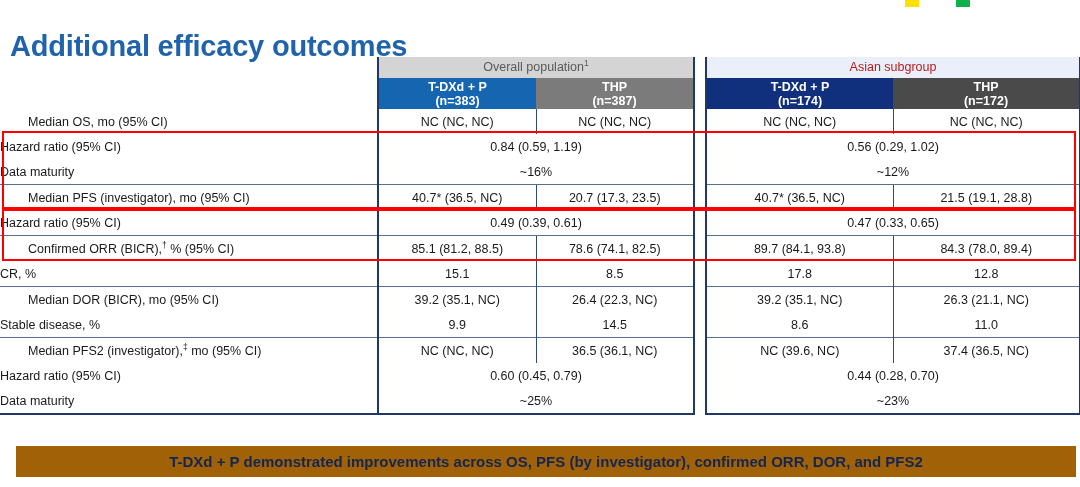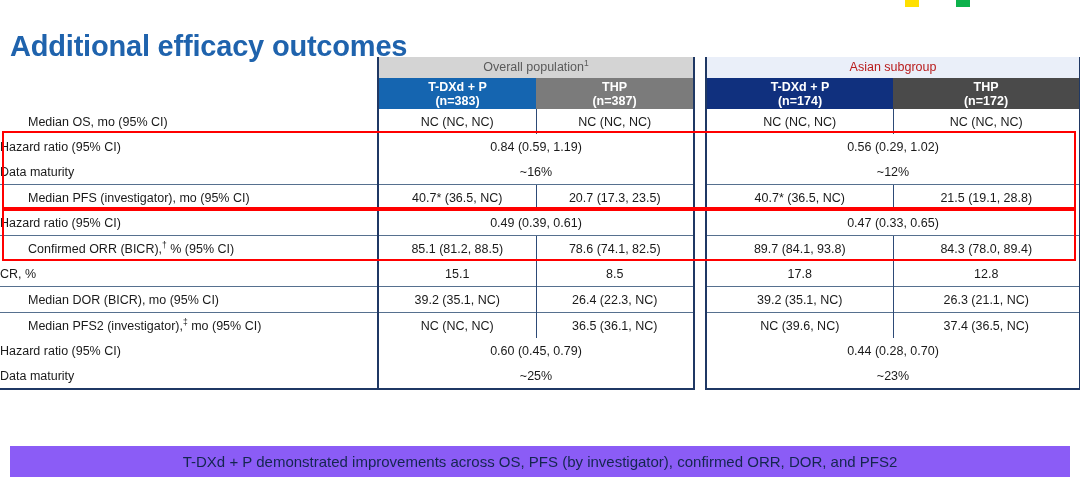--- a/index.html
+++ b/index.html
@@ -146,28 +146,28 @@
     border: 2px solid #ff0000;
     pointer-events: none;
     box-sizing: border-box;
   }
   #redbox-os  { left: 2px;  top: 74px;  width: 1074px; height: 78px; }
   #redbox-pfs { left: 2px;  top: 152px; width: 1074px; height: 52px; }
 
   
   #summary-banner {
     position: absolute;
-    left: 10px;
+    left: 16px;
     top: 446px;
     width: 1060px;
     height: 31px;
-    background: #8b5cf6;
+    background: #a16207;
     color: #14264f;
     font-size: 15px;
-    font-weight: normal;
+    font-weight: bold;
     display: flex;
     align-items: center;
     justify-content: center;
     text-align: center;
   }
 </style>
 </head>
 <body>
 
 <div id="logo-fragment">
@@ -270,20 +270,28 @@
         </tr>
         <tr>
           <td class="lbl main sep-top"><b>Median DOR (BICR)</b>, mo (95% CI)</td>
           <td class="val vl-left sep-top">39.2 (35.1, NC)</td>
           <td class="val vl-thin vl-right sep-top">26.4 (22.3, NC)</td>
           <td class="gapcell"></td>
           <td class="val vl-left sep-top">39.2 (35.1, NC)</td>
           <td class="val vl-thin vl-right sep-top">26.3 (21.1, NC)</td>
         </tr>
         <tr>
+          <td class="lbl sub">Stable disease, %</td>
+          <td class="val vl-left">9.9</td>
+          <td class="val vl-thin vl-right">14.5</td>
+          <td class="gapcell"></td>
+          <td class="val vl-left">8.6</td>
+          <td class="val vl-thin vl-right">11.0</td>
+        </tr>
+        <tr>
           <td class="lbl main sep-top"><b>Median PFS2 (investigator)</b>,<sup>‡</sup> mo (95% CI)</td>
           <td class="val vl-left sep-top">NC (NC, NC)</td>
           <td class="val vl-thin vl-right sep-top">36.5 (36.1, NC)</td>
           <td class="gapcell"></td>
           <td class="val vl-left sep-top">NC (39.6, NC)</td>
           <td class="val vl-thin vl-right sep-top">37.4 (36.5, NC)</td>
         </tr>
         <tr>
           <td class="lbl sub">Hazard ratio (95% CI)</td>
           <td class="val vl-left vl-right" colspan="2">0.60 (0.45, 0.79)</td>

